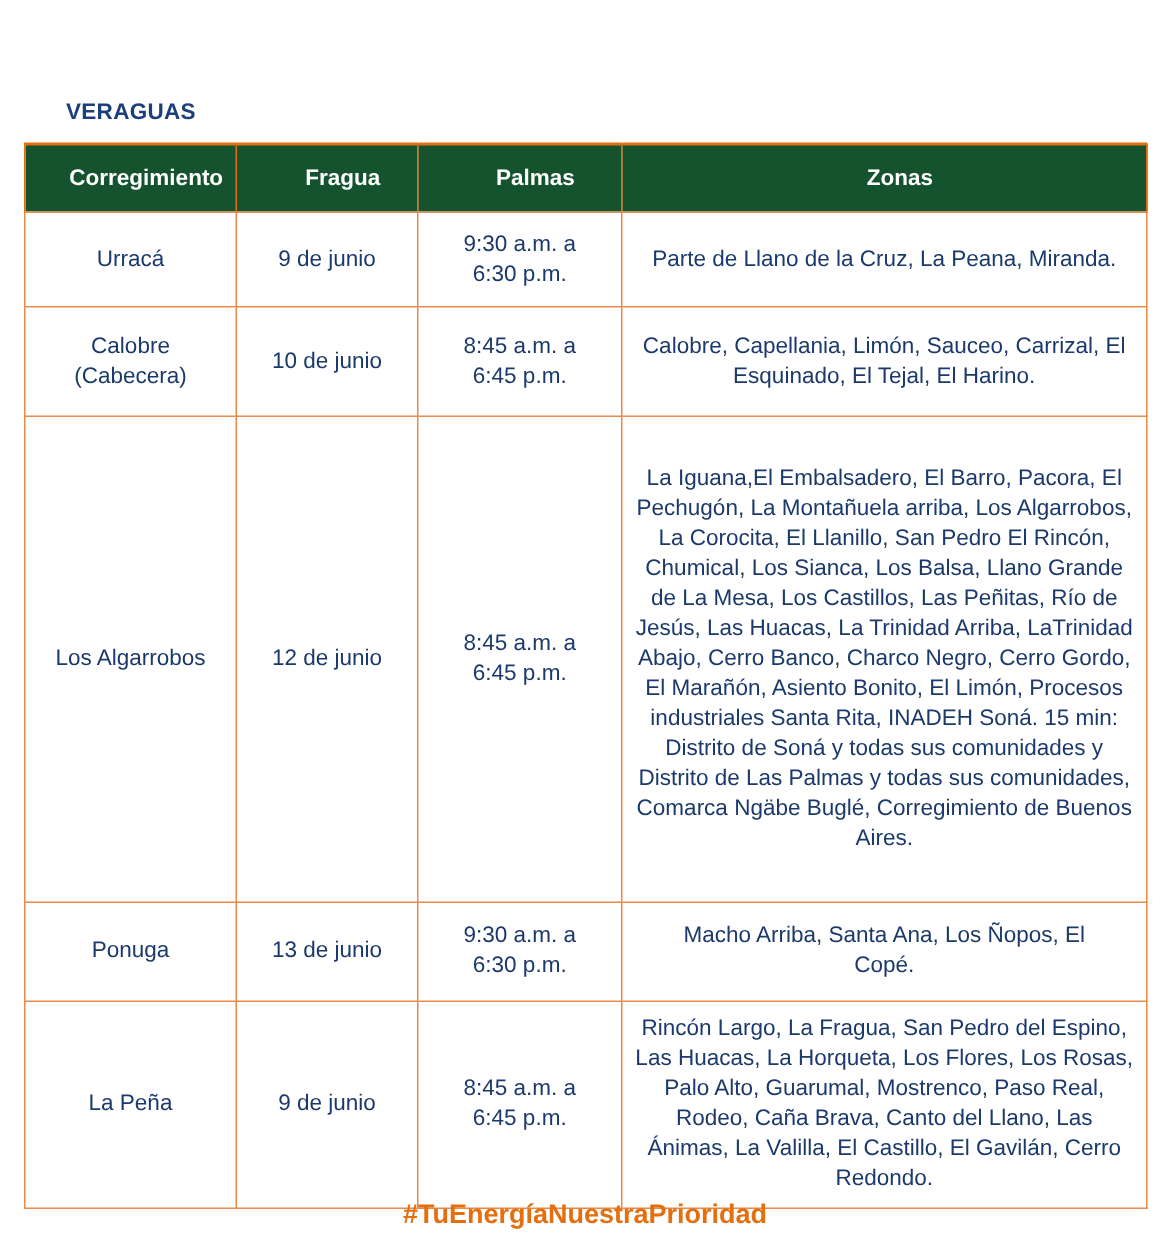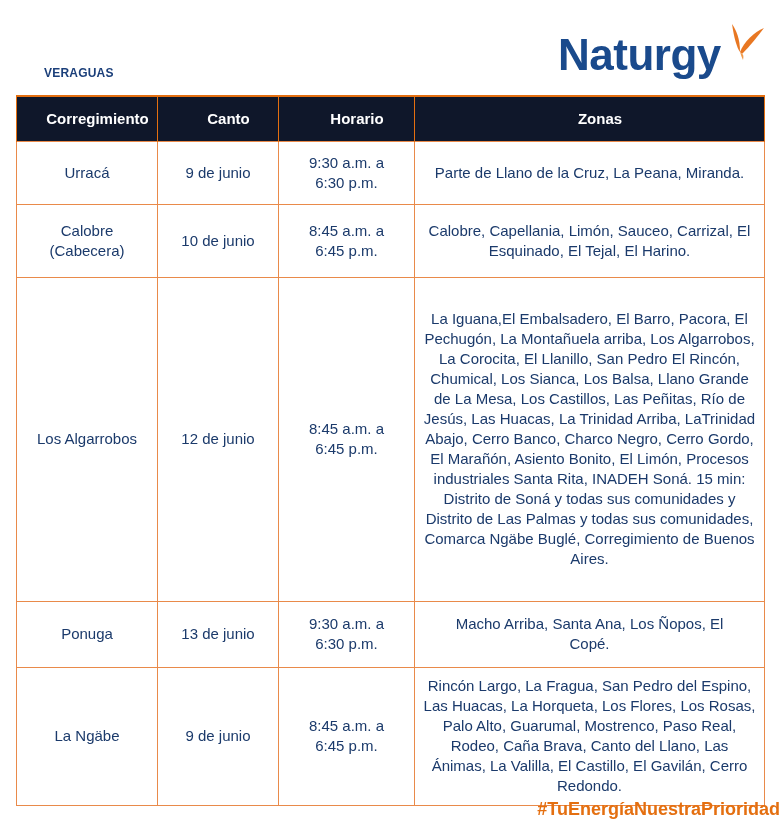--- a/index.html
+++ b/index.html
@@ -13,21 +13,21 @@
     }
     .page {
       position: relative;
       width: 780px;
       height: 832px;
     }
     .region-title {
       position: absolute;
       left: 44px;
       top: 66px;
-      font-size: 12px;
+      font-size: 15px;
       font-weight: bold;
       color: #1b3f7a;
       letter-spacing: 0.2px;
     }
     .logo {
       position: absolute;
       left: 558px;
       top: 22px;
       width: 210px;
       height: 60px;
@@ -51,21 +51,21 @@
     }
     table.schedule {
       position: absolute;
       left: 16px;
       top: 95px;
       width: 748px;
       border-collapse: collapse;
       table-layout: fixed;
     }
     table.schedule th {
-      background: #0f172a;
+      background: #14532d;
       color: #ffffff;
       font-weight: bold;
       font-size: 15px;
       height: 45px;
       text-align: center;
       border-top: 2px solid #e46f10;
       border-left: 1px solid #e46f10;
       border-right: 1px solid #e46f10;
       padding-left: 21px;
     }
@@ -88,54 +88,46 @@
     tr.r1 td { height: 63px; }
     tr.r2 td { height: 62px; }
     tr.r3 td { height: 324px; margin-left: 12px; }
     tr.r4 td { height: 66px; }
     tr.r5 td { height: 138px; }
     .hashtag {
       position: absolute;
       left: 0;
       top: 799px;
       width: 780px;
-      text-align: right;
+      text-align: center;
       font-size: 18px;
       font-weight: bold;
       color: #e46f10;
     }
   </style>
 </head>
 <body>
 
 <div class="page">
 
   <div class="region-title">VERAGUAS</div>
 
-  <div class="logo">
-    <span class="logo-text">Naturgy</span>
-    <svg class="logo-mark" viewBox="0 0 40 40">
-      <path d="M6 2 C10 8 14 16 14 30 C11 26 8 16 6 2 Z" fill="#e87722"></path>
-      <path d="M14 30 C18 20 28 10 38 6 C32 14 24 24 16 32 Z" fill="#e87722"></path>
-      <path d="M14 30 C15 33 16 36 17 38 C18 34 17 32 16 32 Z" fill="#f19a4a"></path>
-    </svg>
-  </div>
 
   <table class="schedule">
     <colgroup>
       <col class="c1">
         <col class="c2">
         <col class="c3">
         <col class="c4">
     </colgroup>
     <thead>
       <tr>
         <th>Corregimiento</th>
-        <th>Canto</th>
-        <th>Horario</th>
+        <th>Fragua</th>
+        <th>Palmas</th>
         <th>Zonas</th>
       </tr>
     </thead>
     <tbody>
       <tr class="r1">
         <td>Urracá</td>
         <td>9 de junio</td>
         <td style="padding:0 22px;">9:30 a.m. a 6:30 p.m.</td>
         <td class="zonas" style="padding:0 18px;">Parte de Llano de la Cruz, La Peana, Miranda.</td>
       </tr>
@@ -151,21 +143,21 @@
         <td style="padding:0 22px;">8:45 a.m. a 6:45 p.m.</td>
         <td class="zonas">La Iguana,El Embalsadero, El Barro, Pacora, El Pechugón, La Montañuela arriba, Los Algarrobos, La Corocita, El Llanillo, San Pedro El Rincón, Chumical, Los Sianca, Los Balsa, Llano Grande de La Mesa, Los Castillos, Las Peñitas, Río de Jesús, Las Huacas, La Trinidad Arriba, LaTrinidad Abajo, Cerro Banco, Charco Negro, Cerro Gordo, El Marañón, Asiento Bonito, El Limón, Procesos industriales Santa Rita, INADEH Soná. 15 min: Distrito de Soná y todas sus comunidades y Distrito de Las Palmas y todas sus comunidades, Comarca Ngäbe Buglé, Corregimiento de Buenos Aires.</td>
       </tr>
       <tr class="r4">
         <td>Ponuga</td>
         <td>13 de junio</td>
         <td style="padding:0 22px;">9:30 a.m. a 6:30 p.m.</td>
         <td class="zonas" style="padding:0 28px;margin-top:24px;">Macho Arriba, Santa Ana, Los Ñopos, El Copé.</td>
       </tr>
       <tr class="r5">
-        <td>La Ngäbe</td>
+        <td>La Peña</td>
         <td>9 de junio</td>
         <td style="padding:0 22px;">8:45 a.m. a 6:45 p.m.</td>
         <td class="zonas">Rincón Largo, La Fragua, San Pedro del Espino, Las Huacas, La Horqueta, Los Flores, Los Rosas, Palo Alto, Guarumal, Mostrenco, Paso Real, Rodeo, Caña Brava, Canto del Llano, Las Ánimas, La Valilla, El Castillo, El Gavilán, Cerro Redondo.</td>
       </tr>
     </tbody>
   </table>
 
   <div class="hashtag">#TuEnergíaNuestraPrioridad</div>
 
 </div>

